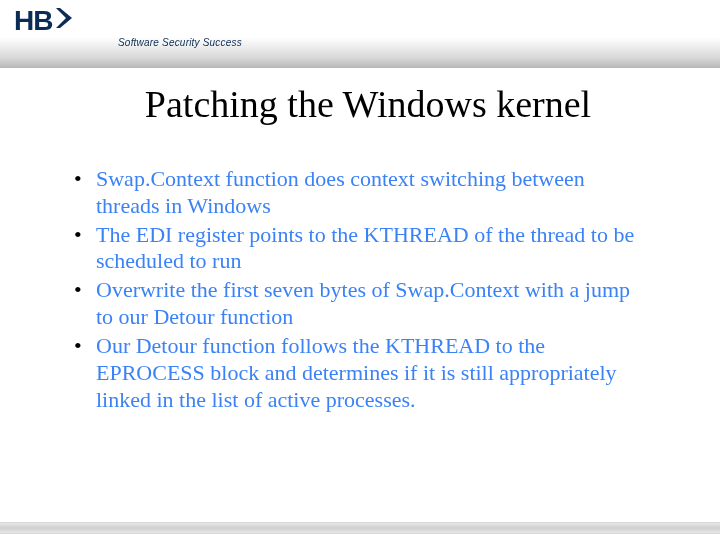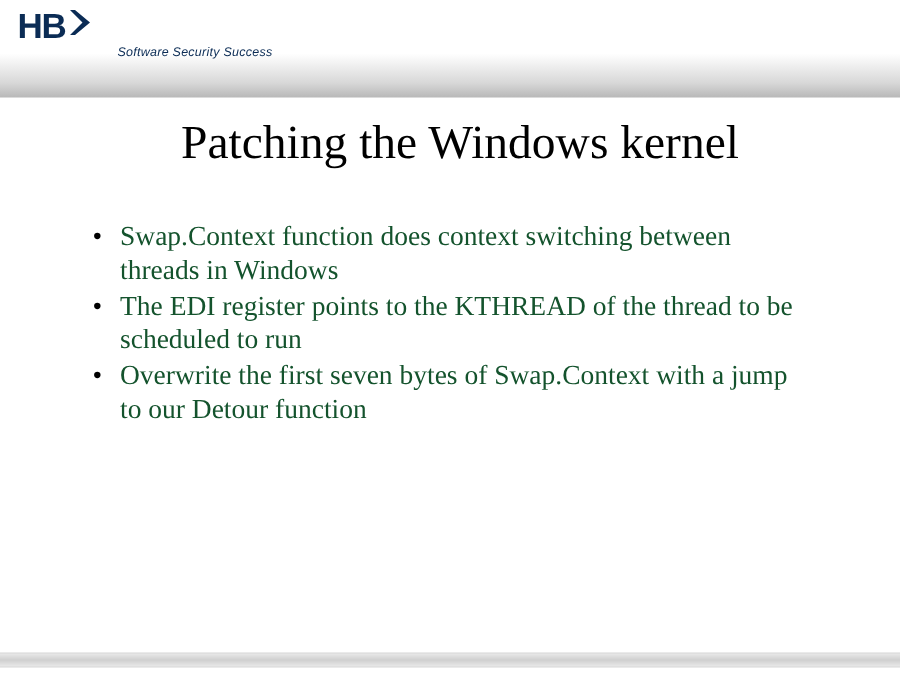--- a/index.html
+++ b/index.html
@@ -4,21 +4,21 @@
 <style>
   * { margin: 0; padding: 0; box-sizing: border-box; }
   html, body { width: 720px; height: 540px; overflow: hidden; }
   body {
     background: #ffffff;
     font-family: "Times New Roman", Times, serif;
     position: relative;
   }
   .header {
     width: 100%;
-    height: 78px;
+    height: 68px;
     position: relative;
     background: linear-gradient(to bottom, #ffffff 0%, #ffffff 55%, #d8d8d8 85%, #b8b8b8 100%);
     text-align: center;
   }
   .logo {
     position: absolute;
     left: 14px;
     top: 6px;
     display: flex;
     flex-direction: column;
@@ -47,42 +47,42 @@
     background-clip: text;
     color: transparent;
     padding-right: 6px;
   }
   .logo-tag {
     font-family: Arial, Helvetica, sans-serif;
     font-size: 10px;
     font-style: italic;
     color: #0b2c55;
     margin-top: 2px;
-    margin-left: 80px;
+    margin-left: 104px;
     letter-spacing: 0.2px;
   }
   .slide-title {
     text-align: center;
     font-size: 38px;
     color: #000;
     margin-top: 14px;
     font-weight: 400;
     padding-left: 16px;
   }
   .content {
     padding: 40px 70px 0 70px;
   }
   ul.bullets {
     list-style: none;
   }
   ul.bullets li {
     position: relative;
     font-size: 22px;
     line-height: 1.22;
-    color: #14532d;
+    color: #3b82f6;
     padding-left: 26px;
     margin-bottom: 2px;
   }
   ul.bullets li::before {
     content: "•";
     position: absolute;
     left: 4px;
     top: 0;
     font-size: 22px;
     color: #000;
@@ -115,16 +115,17 @@
   </div>
 </div>
 
 <h1 class="slide-title">Patching the Windows kernel</h1>
 
 <div class="content">
   <ul class="bullets">
     <li>Swap.Context function does context switching between threads in Windows</li>
     <li>The EDI register points to the KTHREAD of the thread to be scheduled to run</li>
     <li>Overwrite the first seven bytes of Swap.Context with a jump to our Detour function</li>
+    <li>Our Detour function follows the KTHREAD to the EPROCESS block and determines if it is still appropriately linked in the list of active processes.</li>
   </ul>
 </div>
 
 <div class="footer-bar"></div>
 
 </body></html>

